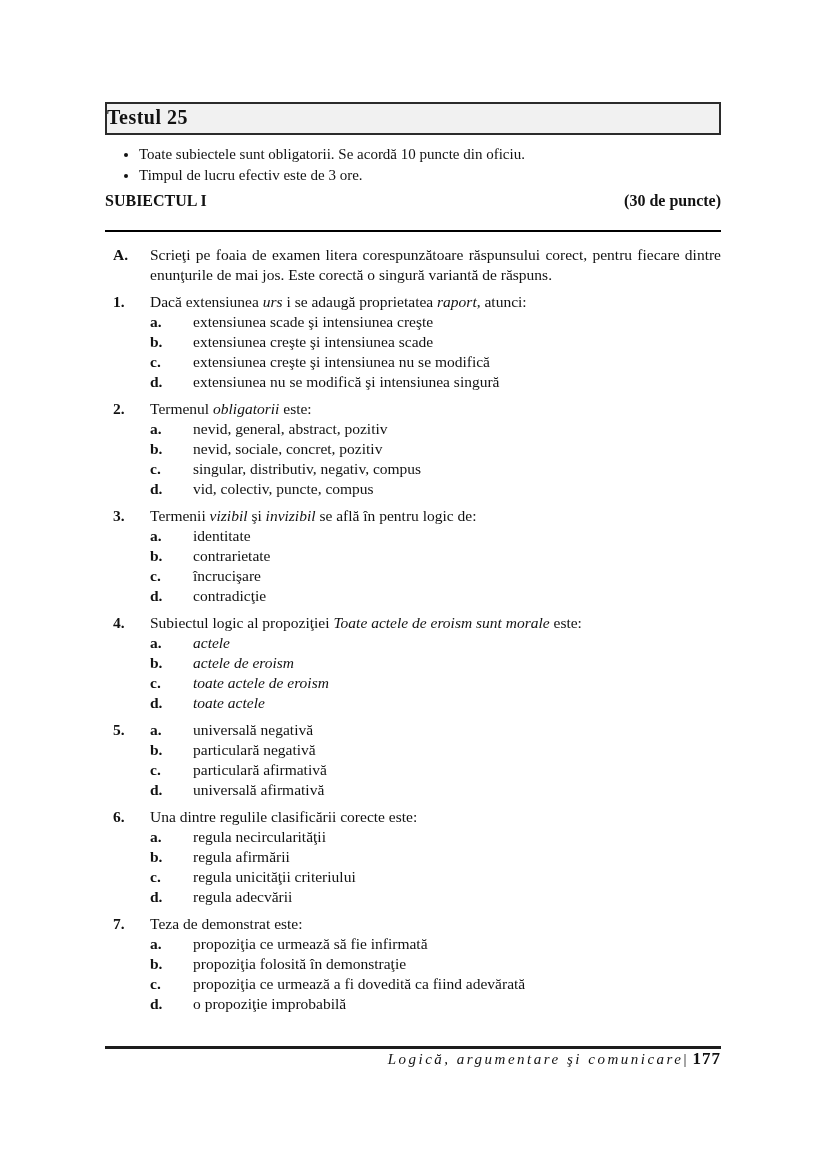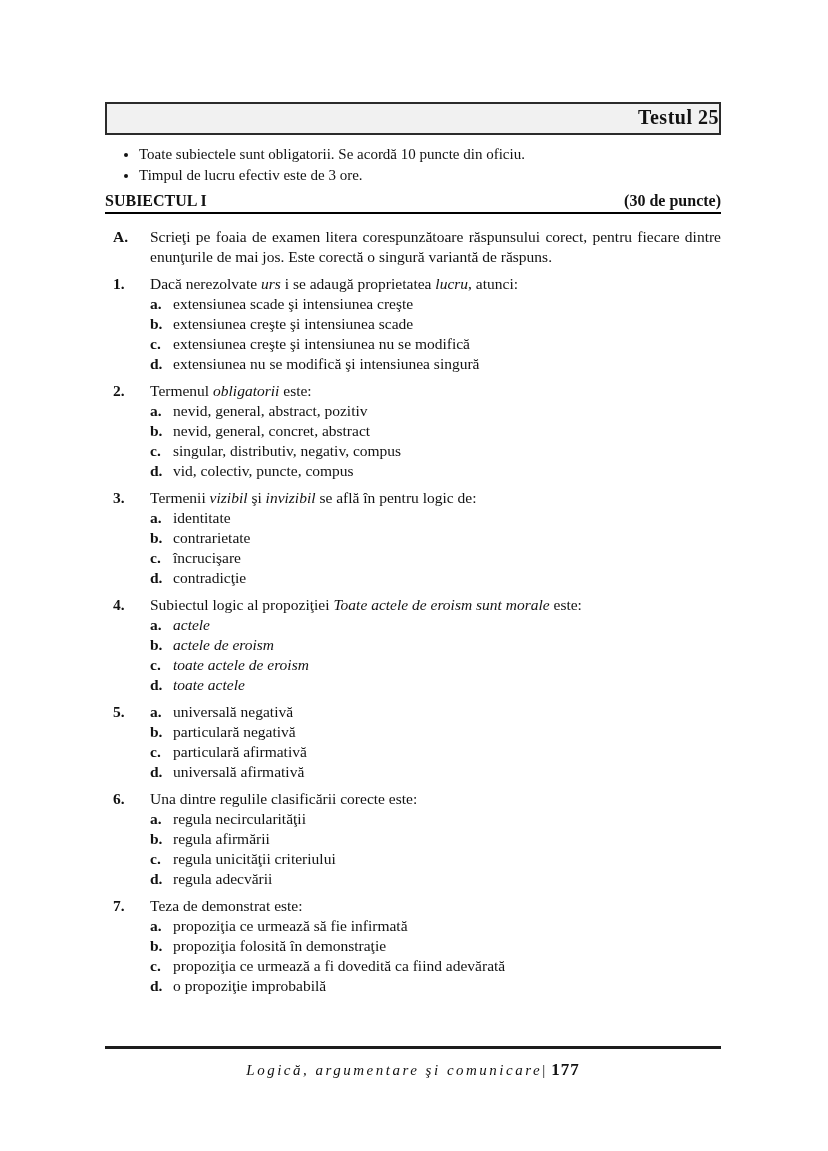--- a/index.html
+++ b/index.html
@@ -15,21 +15,21 @@
   }
   .content {
     position: absolute;
     left: 105px;
     top: 102px;
     width: 616px;
   }
   .title-box {
     border: 2px solid #2b2b2b;
     background: #f1f1f1;
-    text-align: right;
+    text-align: left;
     padding: 2px 0 4px 0;
   }
   .title {
     font-weight: bold;
     font-size: 20px;
     letter-spacing: 0.5px;
   }
   .notices {
     margin: 9px 0 4px 0;
     padding-left: 34px;
@@ -39,21 +39,21 @@
     line-height: 20px;
     margin-bottom: 1px;
   }
   .section-header {
     display: flex;
     justify-content: space-between;
     align-items: flex-end;
     font-weight: bold;
     font-size: 16px;
     border-bottom: 2px solid #000;
-    padding-bottom: 2px;
+    padding-bottom: 20px;
     margin-top: 7px;
   }
   .q {
     display: flex;
     margin-top: 7px;
     font-size: 15.5px;
     line-height: 20px;
   }
   .intro { margin-top: 13px; }
   .qnum {
@@ -64,35 +64,34 @@
   }
   .qbody { flex: 1; }
   .intro-text { text-align: justify; }
   .stem { }
   .opt { display: flex; }
   .olt {
     width: 23px;
     font-weight: bold;
     flex: none;
   }
-  .otx { flex: 1; }
+  .otx { flex: 1; margin-left: 20px; }
   .it { font-style: italic; }
   .footer {
     position: absolute;
     left: 105px;
     width: 616px;
     top: 1046px;
   }
   .footer-rule {
     border-top: 3px solid #1c1c1c;
     height: 0;
   }
   .footer-text {
-    text-align: center;
-    margin-top: 11px;
+    text-align: right;
     font-size: 15px;
     white-space: nowrap;
   }
   .book {
     font-style: italic;
     letter-spacing: 2.5px;
   }
   .sep { letter-spacing: 0; }
   .pgnum {
     font-weight: bold;
@@ -127,21 +126,21 @@
 
     <div class="q intro">
       <div class="qnum">A.</div>
       <div class="qbody intro-text">Scrieţi pe foaia de examen litera corespunzătoare răspunsului corect, pentru fiecare dintre enunţurile de mai jos. Este corectă o singură variantă de răspuns.</div>
     </div>
 
     <div id="questions">
         <div class="q">
           <div class="qnum">1.</div>
           <div class="qbody">
-            <div class="stem"><span>Dacă nerezolvate </span><span class="it">urs</span><span> i se adaugă proprietatea </span><span class="it">lucru</span><span>, atunci:</span></div>
+            <div class="stem"><span>Dacă extensiunea </span><span class="it">urs</span><span> i se adaugă proprietatea </span><span class="it">raport</span><span>, atunci:</span></div>
             <div class="opt">
               <span class="olt">a.</span>
               <span class="otx"><span>extensiunea scade şi intensiunea creşte</span></span>
             </div>
             <div class="opt">
               <span class="olt">b.</span>
               <span class="otx"><span>extensiunea creşte şi intensiunea scade</span></span>
             </div>
             <div class="opt">
               <span class="olt">c.</span>
@@ -156,21 +155,21 @@
         <div class="q">
           <div class="qnum">2.</div>
           <div class="qbody">
             <div class="stem"><span>Termenul </span><span class="it">obligatorii</span><span> este:</span></div>
             <div class="opt">
               <span class="olt">a.</span>
               <span class="otx"><span>nevid, general, abstract, pozitiv</span></span>
             </div>
             <div class="opt">
               <span class="olt">b.</span>
-              <span class="otx"><span>nevid, general, concret, abstract</span></span>
+              <span class="otx"><span>nevid, sociale, concret, pozitiv</span></span>
             </div>
             <div class="opt">
               <span class="olt">c.</span>
               <span class="otx"><span>singular, distributiv, negativ, compus</span></span>
             </div>
             <div class="opt">
               <span class="olt">d.</span>
               <span class="otx"><span>vid, colectiv, puncte, compus</span></span>
             </div>
           </div>

